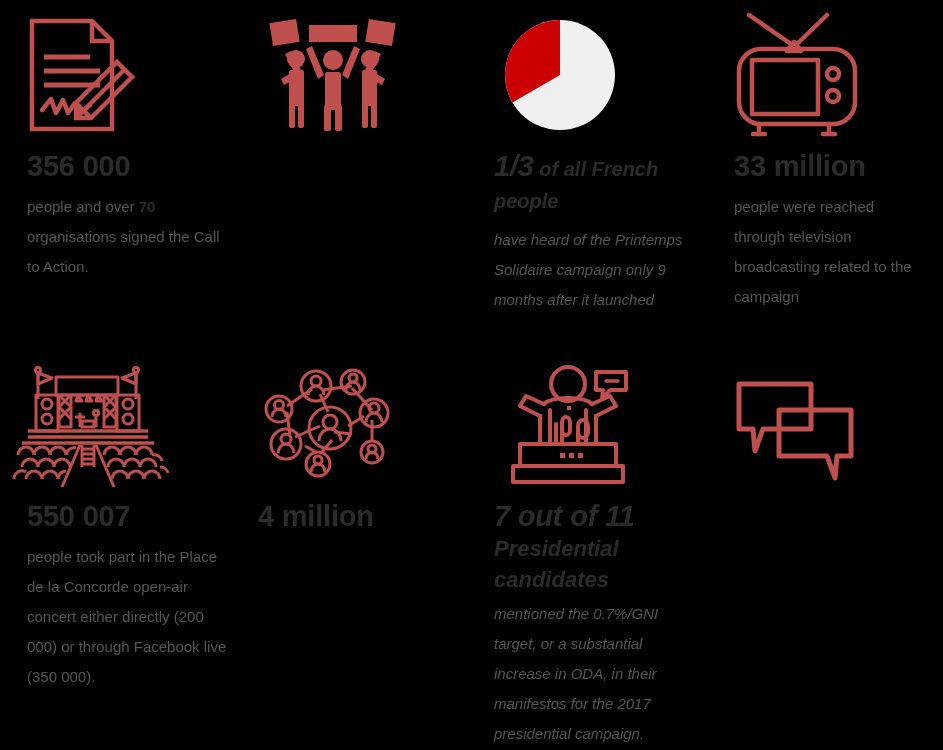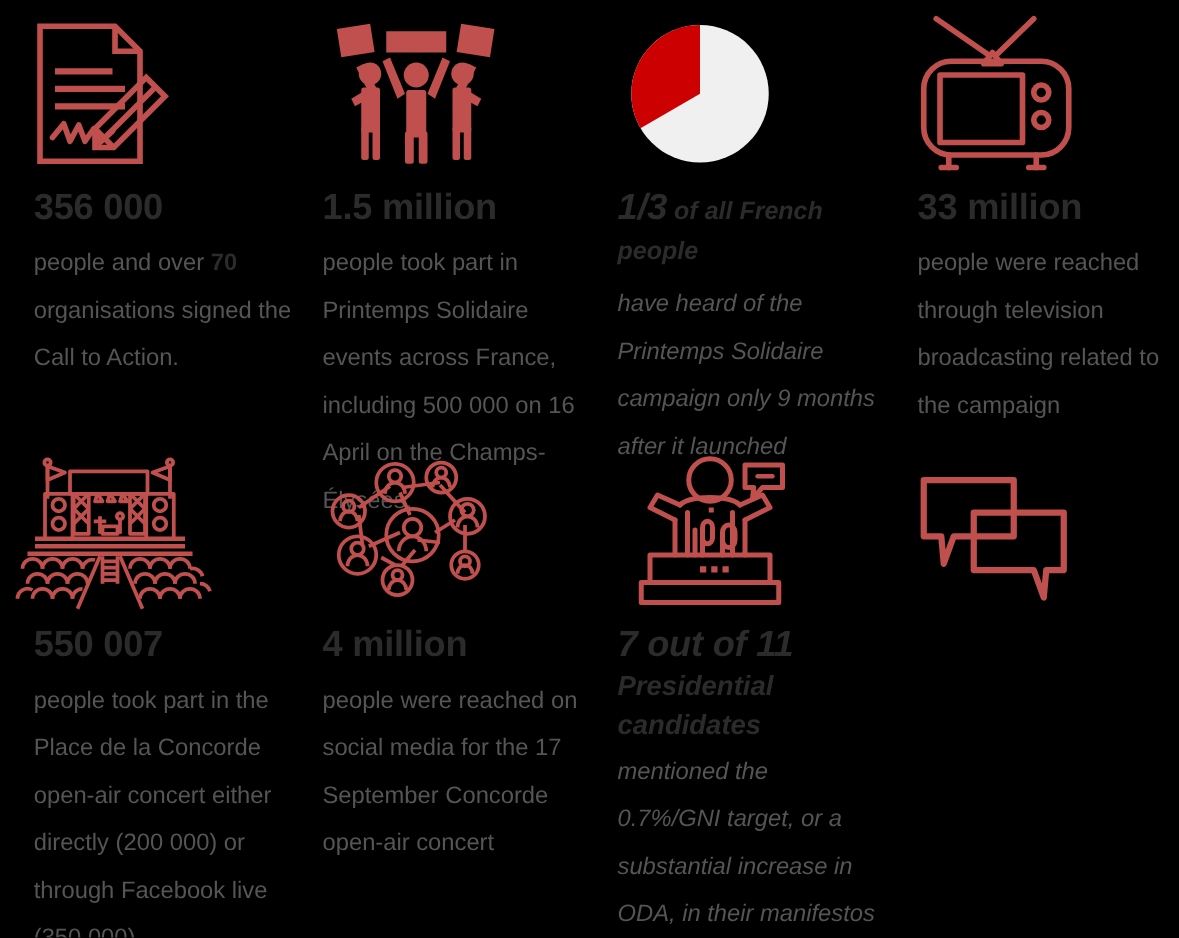--- a/index.html
+++ b/index.html
@@ -62,21 +62,21 @@
     letter-spacing: 0;
   }
   .sub-head {
     font-size: 22px;
     font-weight: bold;
     color: #2b2b2b;
     line-height: 1.38;
     margin: -8px 0 4px 0;
   }
   .stat-body {
-    font-size: 19px;
+    font-size: 15px;
     color: #555555;
     line-height: 2.0;
     margin: 0;
   }
   .stat-body b {
     color: #2b2b2b;
     font-weight: bold;
   }
   
   .c1 .text-wrap { padding-left: 27px; }
@@ -144,24 +144,20 @@
             <rect x="109" y="6" width="27" height="23" transform="rotate(9 123 17)"></rect>
             <circle cx="112" cy="44" r="9"></circle>
             <rect x="104" y="55" width="15" height="36" rx="2"></rect>
             <rect x="104" y="86" width="6" height="27" rx="2"></rect>
             <rect x="113" y="86" width="6" height="27" rx="2"></rect>
             <path d="M106 57 L117 36 L123 39 L112 61 Z"></path>
             <path d="M117 58 L127 64 L124 70 L113 64 Z"></path>
           </g>
         </svg>
       </div>
-      <div class="text-wrap">
-        <div class="stat-head">1.5 million</div>
-        <p class="stat-body">people took part in Printemps Solidaire events across France, including 500 000 on 16 April on the Champs-Élysées.</p>
-      </div>
     </div>
 
     <div class="cell r1 c3">
       <div class="icon-wrap">
         <svg width="124" height="124" viewBox="0 0 124 124" aria-hidden="true">
           <circle cx="62" cy="62" r="55" fill="#F0F0F0"></circle>
           <path d="M62 62 L62 7 A55 55 0 0 0 14.4 89.5 Z" fill="#CC0000"></path>
         </svg>
       </div>
       <div class="text-wrap">
@@ -328,21 +324,20 @@
             <g>
               <circle cx="58" cy="100" r="12"></circle>
               <circle cx="58" cy="96" r="4"></circle>
               <path d="M51 108 a7 8 0 0 1 14 0"></path>
             </g>
           </g>
         </svg>
       </div>
       <div class="text-wrap">
         <div class="stat-head">4 million</div>
-        <p class="stat-body">people were reached on social media for the 17 September Concorde open-air concert</p>
       </div>
     </div>
 
     <div class="cell r2 c3">
       <div class="icon-wrap">
         <svg width="140" height="126" viewBox="0 0 140 126" aria-hidden="true">
           <g fill="none" stroke="#C0504D" stroke-width="4" stroke-linejoin="round" stroke-linecap="round">
 
             <circle cx="70" cy="24" r="17"></circle>
 

